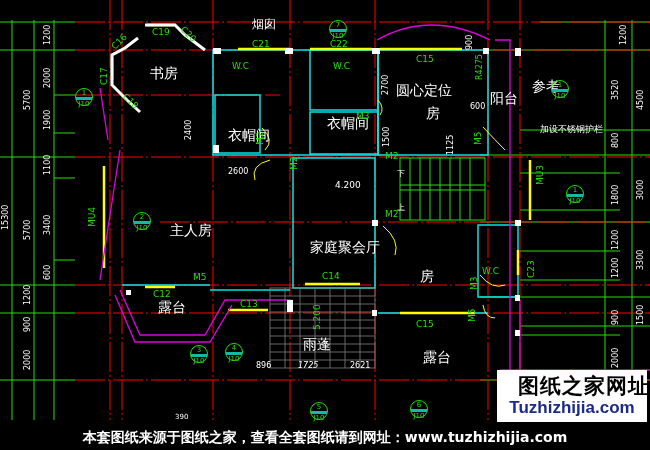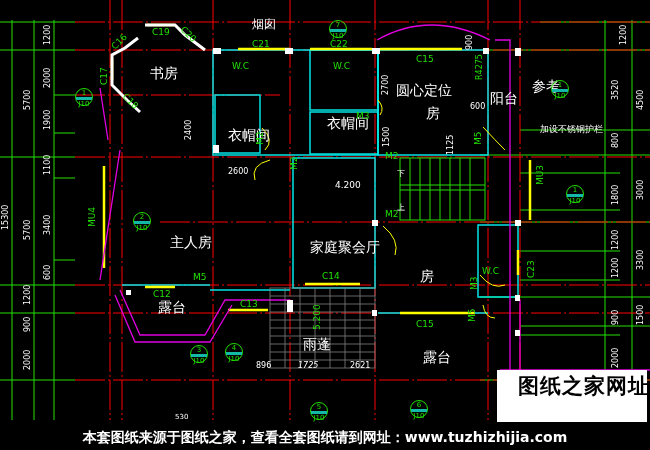--- a/index.html
+++ b/index.html
@@ -181,21 +181,21 @@
 <div class="lbl win" style="left:232px;top:62px;">W.C</div>
 <div class="lbl win" style="left:333px;top:62px;">W.C</div>
 <div class="lbl win" style="left:482px;top:267px;">W.C</div>
 <div class="lbl room" style="left:228px;top:128px;">衣帽间</div>
 <div class="lbl room" style="left:327px;top:116px;">衣帽间</div>
 <div class="lbl room" style="left:396px;top:83px;">圆心定位</div>
 <div class="lbl room" style="left:426px;top:106px;">房</div>
 <div class="lbl room" style="left:490px;top:91px;">阳台</div>
 <div class="lbl room" style="left:532px;top:79px;">参考</div>
 <div class="lbl room" style="left:540px;top:125px;font-size:9px;">加设不锈钢护栏</div>
-<div class="lbl room" style="left:170px;top:235px;">主人房</div>
+<div class="lbl room" style="left:170px;top:223px;">主人房</div>
 <div class="lbl room" style="left:310px;top:240px;">家庭聚会厅</div>
 <div class="lbl room" style="left:420px;top:269px;">房</div>
 <div class="lbl room" style="left:158px;top:300px;">露台</div>
 <div class="lbl room" style="left:303px;top:337px;text-align:right;">雨蓬</div>
 <div class="lbl room" style="left:423px;top:350px;">露台</div>
 <div class="lbl room" style="left:397px;top:170px;font-size:8px;">下</div>
 <div class="lbl room" style="left:397px;top:204px;font-size:8px;">上</div>
 
 <div class="lbl win" style="left:152px;top:28px;">C19</div>
 <div class="lbl win" style="left:252px;top:40px;text-align:right;">C21</div>
@@ -255,21 +255,21 @@
 <div class="lbl dim" style="left:228px;top:168px;">2600</div>
 <div class="lbl dim vert" style="left:382px;top:95px;">2700</div>
 <div class="lbl dim vert" style="left:383px;top:147px;">1500</div>
 <div class="lbl dim vert" style="left:447px;top:155px;">1125</div>
 <div class="lbl dim" style="left:470px;top:103px;">600</div>
 <div class="lbl dim vert" style="left:466px;top:50px;">900</div>
 <div class="lbl dim" style="left:256px;top:362px;">896</div>
 <div class="lbl dim" style="left:298px;top:362px;font-style:italic;">1725</div>
 <div class="lbl dim" style="left:350px;top:362px;">2621</div>
 <div class="lbl win vert" style="left:313px;top:330px;">5.200</div>
-<div class="lbl dim" style="left:175px;top:414px;font-size:7px;">530</div>
+<div class="lbl dim" style="left:175px;top:414px;font-size:7px;">390</div>
 
 <div class="axis-bub" style="left:329px;top:20px;">
     <span>7</span>
     <span class="sep">J10</span>
   </div>
 <div class="axis-bub" style="left:551px;top:80px;">
     <span>1</span>
     <span class="sep">J10</span>
   </div>
 <div class="axis-bub" style="left:133px;top:212px;">
@@ -296,15 +296,16 @@
     <span>1</span>
     <span class="sep">J10</span>
   </div>
 <div class="axis-bub" style="left:75px;top:88px;">
     <span>1</span>
     <span class="sep">J10</span>
   </div>
 
 <div class="wm-box">
   <div class="wm-cn">图纸之家网址</div>
+  <div class="wm-en">Tuzhizhijia.com</div>
 </div>
 
 <div class="footer">本套图纸来源于图纸之家，查看全套图纸请到网址：www.tuzhizhijia.com</div>
 
 </body></html>

